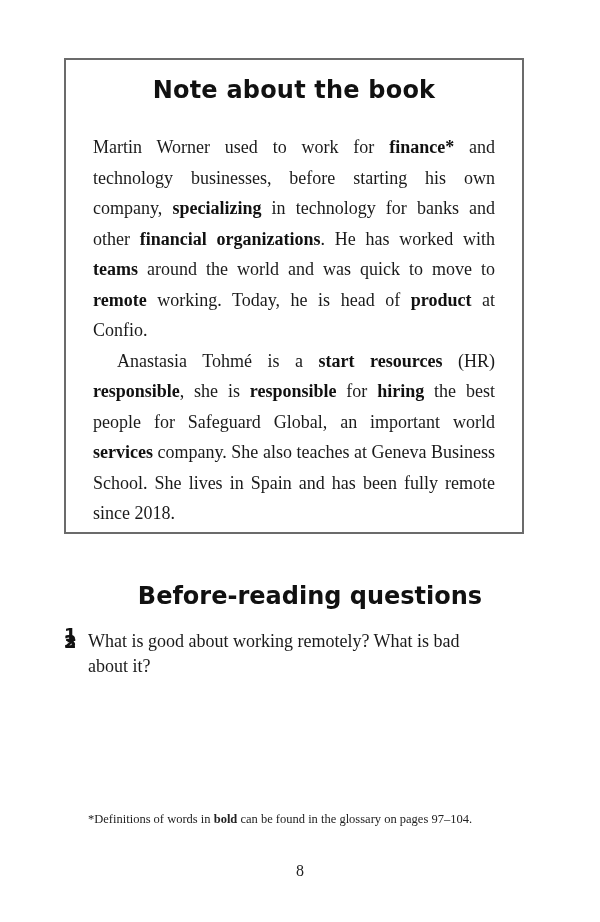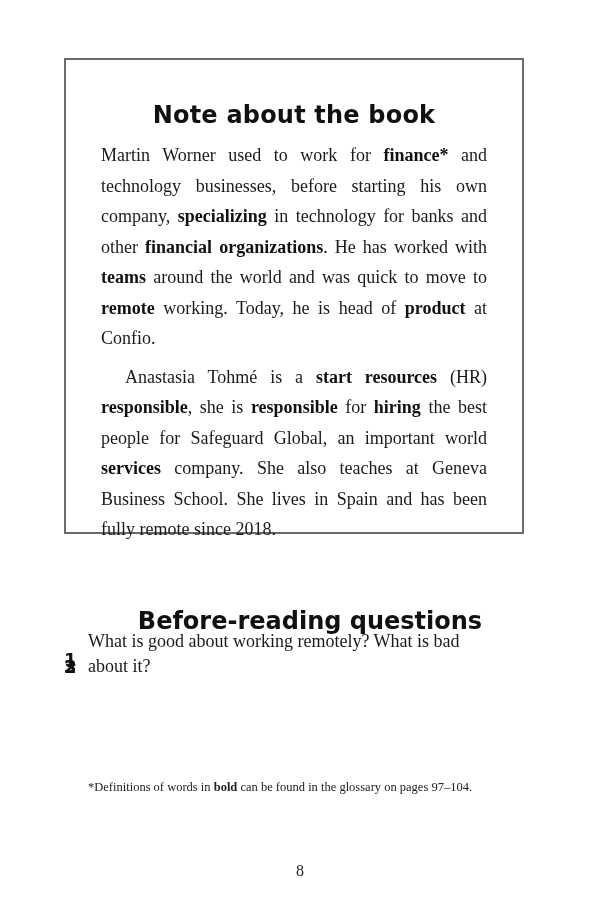--- a/index.html
+++ b/index.html
@@ -1,45 +1,45 @@
 <!DOCTYPE html>
 <html><head>
 <meta charset="utf-8">
 <style>
   html, body { margin: 0; padding: 0; background: #ffffff; }
   body { width: 600px; height: 922px; position: relative; overflow: hidden; color: #111; }
   .serif { font-family: "Liberation Serif", "DejaVu Serif", serif; }
-  .sans { font-family: "DejaVu Sans", "Liberation Sans", sans-serif; margin-top: 25px; }
+  .sans { font-family: "DejaVu Sans", "Liberation Sans", sans-serif; }
 
   .note-box {
     position: absolute; left: 64px; top: 58px; width: 460px; height: 476px;
     border: 2px solid #6b6b6b; box-sizing: border-box;
   }
   .note-title {
     position: absolute; left: 0; right: 0; top: 16px; text-align: center;
     font-size: 24px; font-weight: bold; letter-spacing: 0.2px; color: #111;
   }
   .note-body {
     position: absolute; left: 27px; right: 27px; top: 72px;
     font-size: 18px; line-height: 30.5px; text-align: justify; color: #1a1a1a;
   }
-  .note-body p { margin: 8px; }
+  .note-body p { margin: 0; }
   .note-body p.indent { text-indent: 24px; }
   .note-body b { font-weight: bold; color: #111; }
 
   .q-title {
     position: absolute; left: 0; right: 0; top: 582px; text-align: center;
     font-size: 24px; font-weight: bold; color: #111; padding-left: 20px;
   }
   .q-list { position: absolute; left: 64px; top: 622px; width: 440px; }
   .q-item { position: relative; padding-left: 24px; font-size: 18px; line-height: 25px; margin-bottom: 7px; color: #1a1a1a; }
   .q-num { position: absolute; left: 0; top: 0; font-weight: bold; font-size: 18px; color: #111; }
 
   .footnote {
-    position: absolute; left: 88px; top: 780px; font-size: 12.5px; color: #222;
+    position: absolute; left: 88px; top: 812px; font-size: 12.5px; color: #222;
   }
   .footnote b { font-weight: bold; }
   .page-num {
     position: absolute; left: 0; right: 0; top: 862px; text-align: center; font-size: 16px; color: #222;
   }
 </style>
 </head>
 <body>
 
 <div class="note-box">

